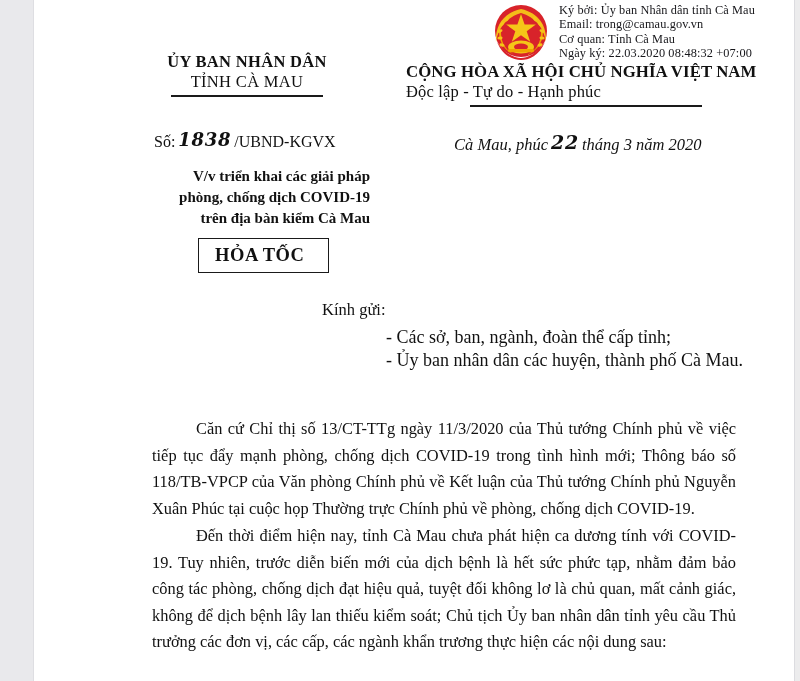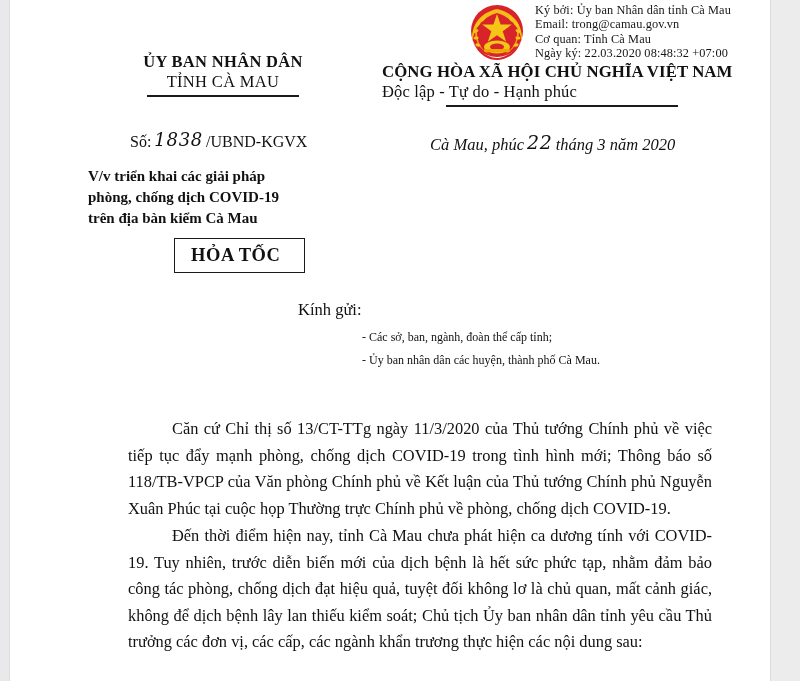--- a/index.html
+++ b/index.html
@@ -15,20 +15,21 @@
     font-family: "Liberation Serif", "DejaVu Serif", serif;
     color: #111;
   }
 
   
   .page-wrap {
     position: relative;
     width: 642px;
     height: 681px;
     background: #e9e9ec;
+    margin-left: 24px;
   }
   .sheet {
     position: absolute;
     left: 10px;
     top: 0;
     width: 760px;
     height: 681px;
     background: #ffffff;
     box-shadow: 0 0 0 1px #dedee2;
   }
@@ -113,21 +114,21 @@
     position: absolute;
     left: 120px;
     top: 131px;
     font-size: 16px;
     line-height: 20px;
     white-space: nowrap;
   }
   .hand {
     font-family: "DejaVu Serif", "Liberation Serif", serif;
     font-style: italic;
-    font-weight: normal;
+    font-weight: bold;
     font-size: 18px;
     letter-spacing: 0.04em;
     padding: 0 3px;
     position: relative;
     top: -1px;
     text-align: center;
   }
   .date-row {
     position: absolute;
     left: 420px;
@@ -138,21 +139,21 @@
     white-space: nowrap;
   }
   .date-row .hand { font-size: 19px; font-style: italic; }
 
   
   .subject {
     position: absolute;
     left: 78px;
     top: 166px;
     width: 258px;
-    text-align: left;
+    text-align: right;
     font-size: 15px;
     line-height: 21px;
     font-weight: 600;
   }
 
   
   .hoatoc {
     position: absolute;
     left: 164px;
     top: 238px;
@@ -169,21 +170,21 @@
     position: absolute;
     left: 288px;
     top: 300px;
     font-size: 16.5px;
     line-height: 20px;
   }
   .recip {
     position: absolute;
     left: 352px;
     top: 326px;
-    font-size: 12px;
+    font-size: 18px;
     line-height: 23px;
   }
   .recip div { white-space: nowrap; }
 
   
   .body {
     position: absolute;
     left: 118px;
     top: 416px;
     width: 584px;

